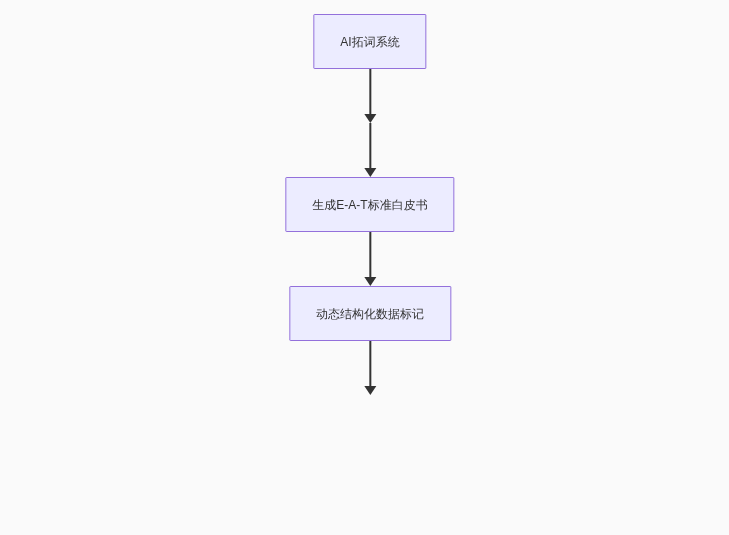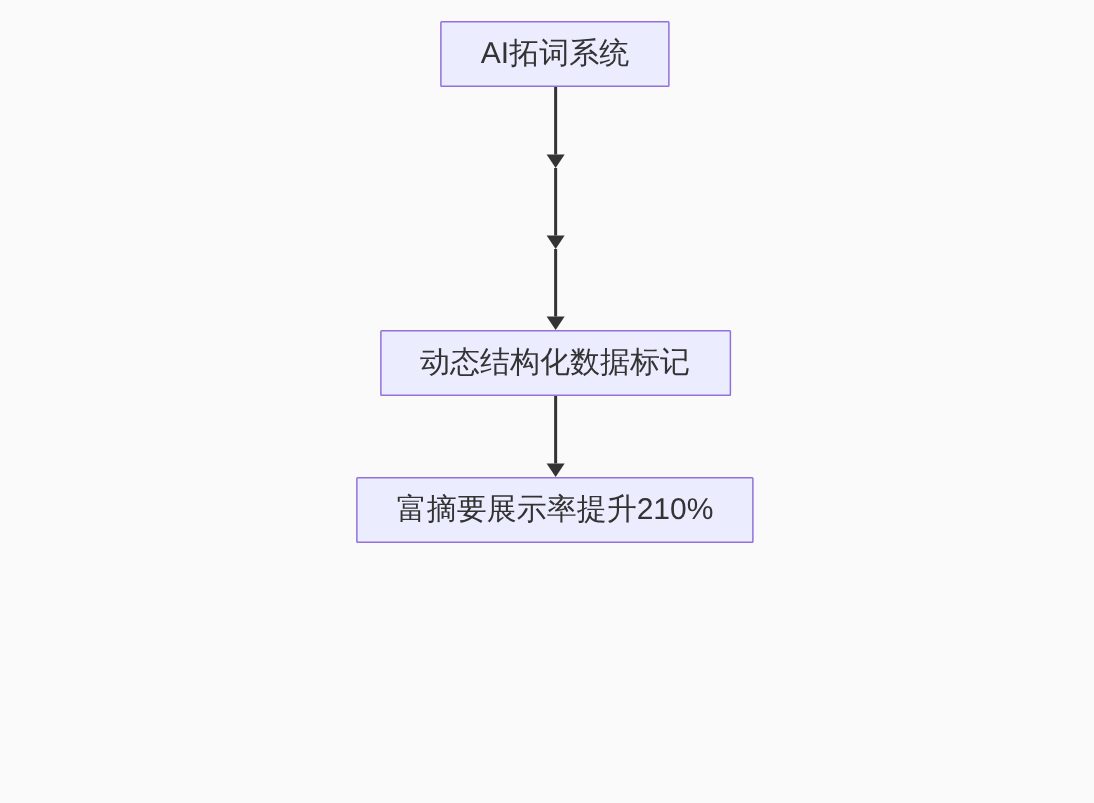--- a/index.html
+++ b/index.html
@@ -25,26 +25,26 @@
     display: flex;
     flex-direction: column;
     align-items: center;
   }
   .node {
     box-sizing: border-box;
     background: #ececff;
     border: 1px solid #9370db;
     border-radius: 1px;
     color: #333333;
-    font-size: 20px;
+    font-size: 12px;
     line-height: 1;
     padding: 19px 26px;
     white-space: nowrap;
     text-align: center;
-    height: 44px;
+    height: 55px;
     display: flex;
     align-items: center;
     justify-content: center;
   }
   .arrow {
     height: 54px;
     display: flex;
     flex-direction: column;
     align-items: center;
   }
@@ -75,33 +75,33 @@
       <div class="line"></div>
       <div class="head"></div>
     </div>
 
 
     <div class="arrow">
       <div class="line"></div>
       <div class="head"></div>
     </div>
 
+    <div class="node">
+      <span>生成E-A-T标准白皮书</span>
+    </div>
 
     <div class="arrow">
       <div class="line"></div>
       <div class="head"></div>
     </div>
 
     <div class="node">
       <span>动态结构化数据标记</span>
     </div>
 
     <div class="arrow">
       <div class="line"></div>
       <div class="head"></div>
     </div>
 
-    <div class="node">
-      <span>富摘要展示率提升210%</span>
-    </div>
 
   </div>
 </div>
 
 </body></html>

